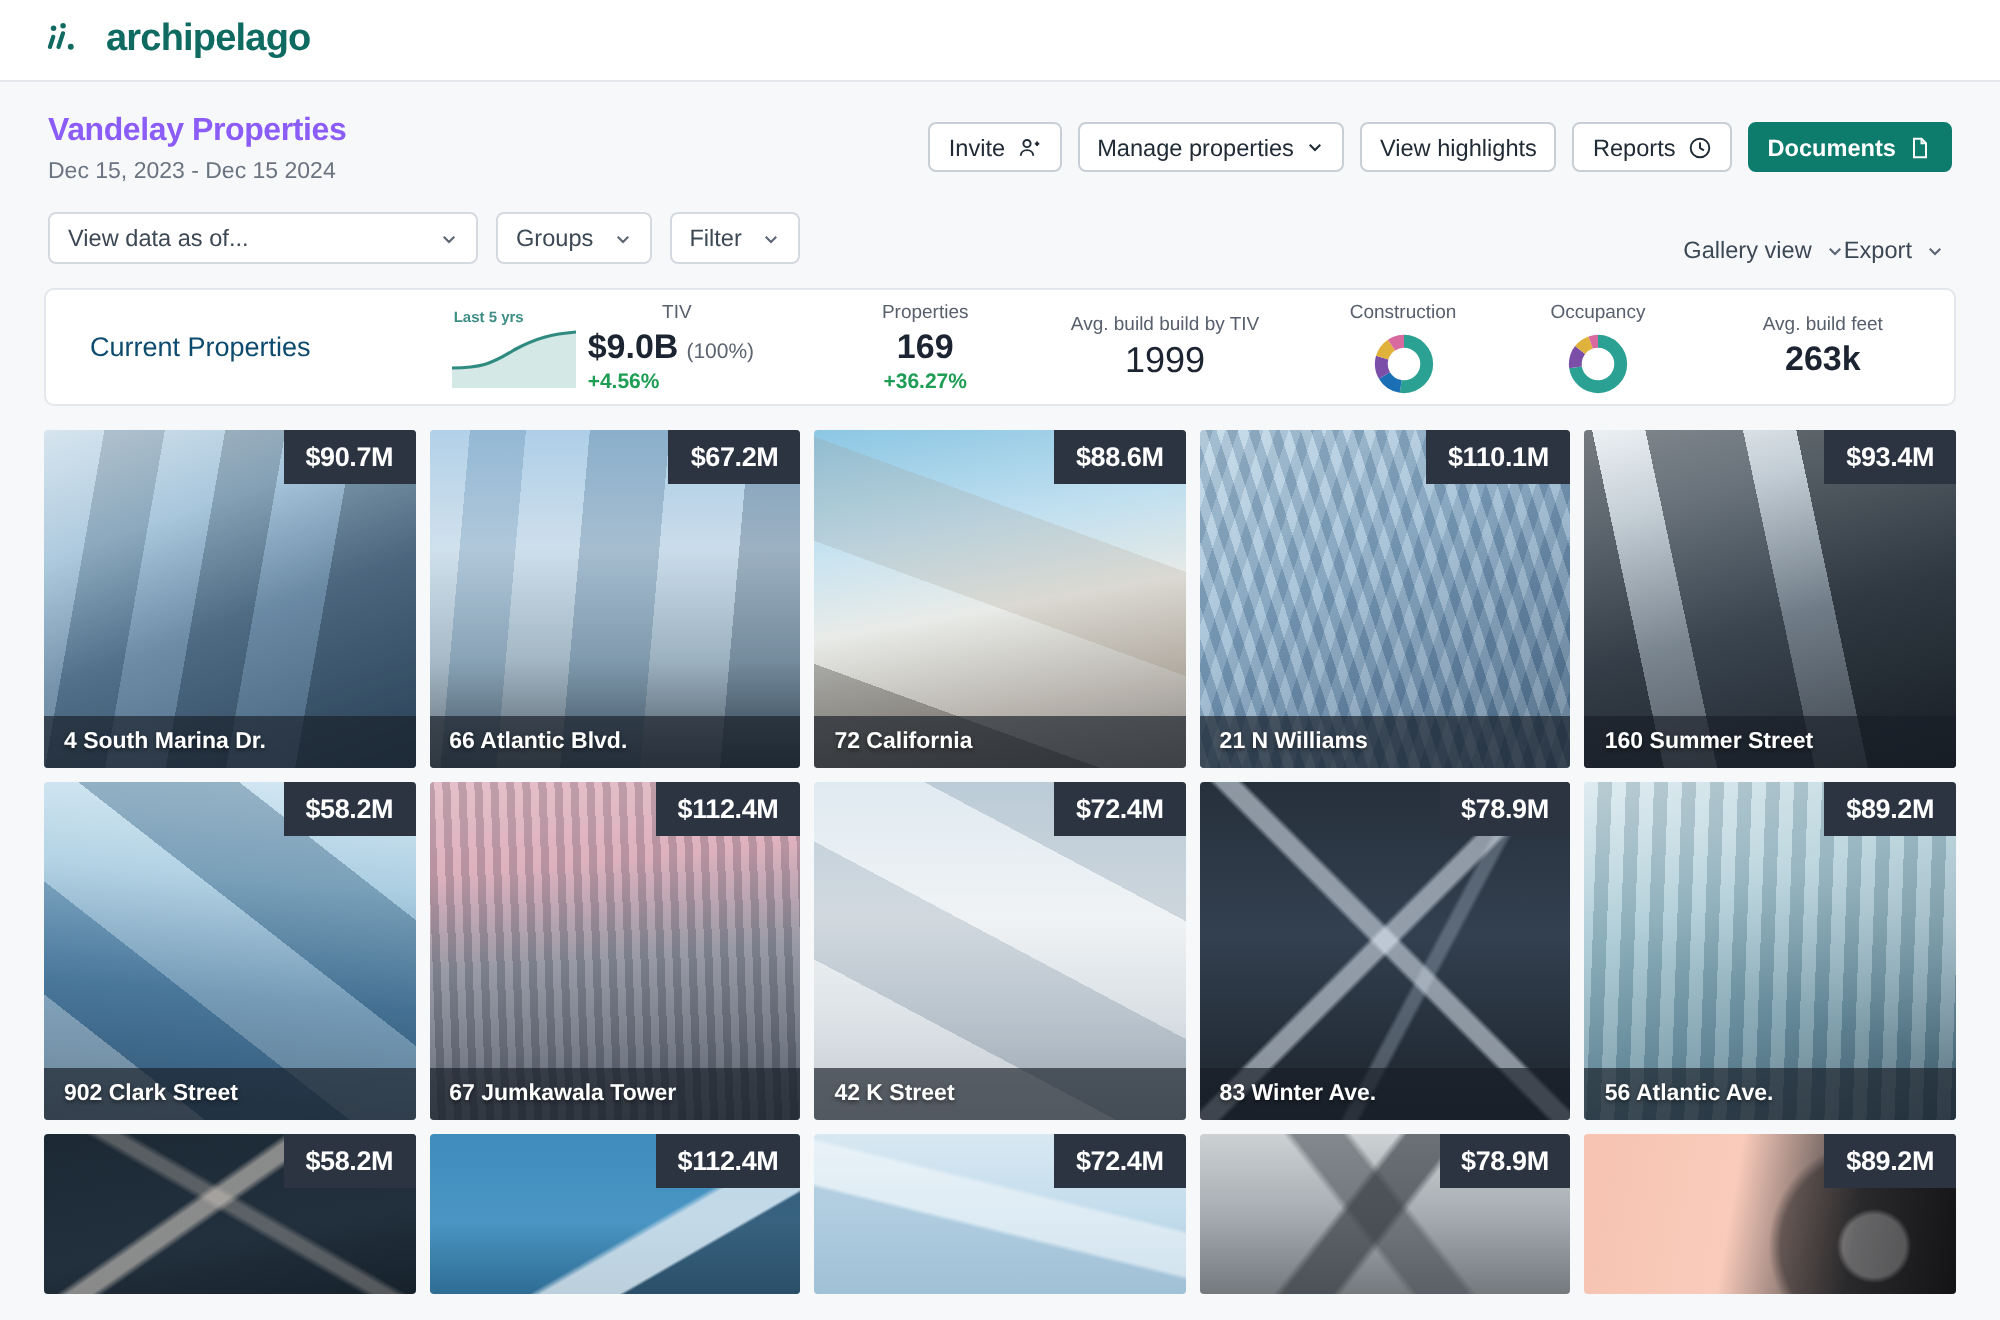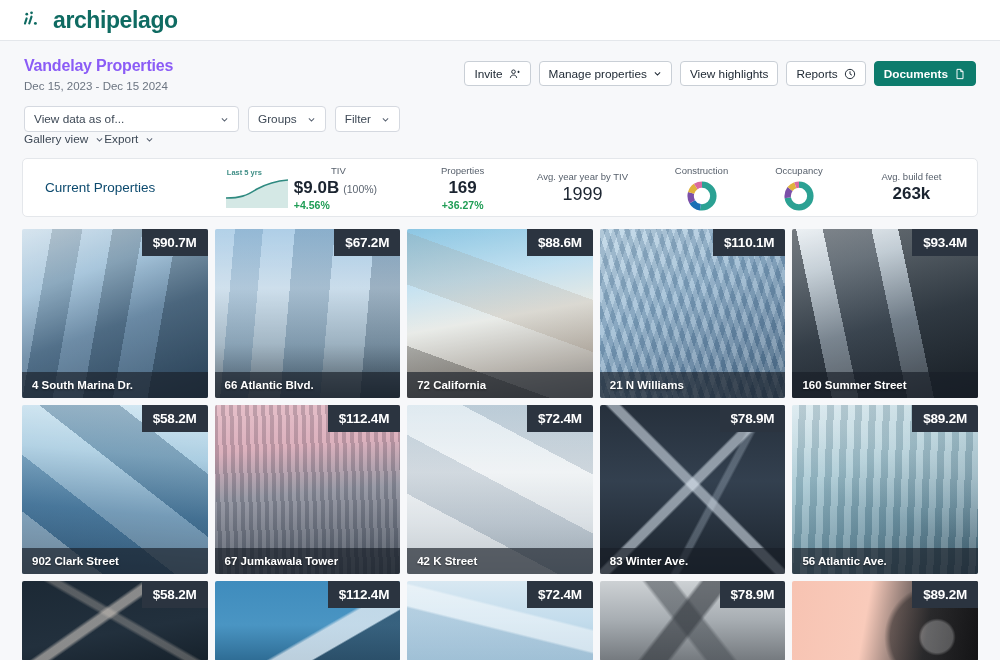--- a/index.html
+++ b/index.html
@@ -14,21 +14,21 @@
   
   .navbar {
     height: 41px; background: #ffffff;
     border-bottom: 1px solid #e4e7eb;
     display: flex; align-items: center;
     padding: 0 22px;
   }
   .logo { display: flex; align-items: center; gap: 9px; }
   .logo-mark { width: 22px; height: 22px; position: relative; }
   .logo-text {
-    font-size: 23px; font-weight: bold; color: #0f6b62;
+    font-size: 19px; font-weight: bold; color: #0f6b62;
     letter-spacing: -0.4px;
   }
 
   
   .page { padding: 0 18px; }
 
   .page-head {
     display: flex; justify-content: space-between;
     align-items: flex-start;
     padding: 16px 6px 10px 6px;
@@ -44,23 +44,22 @@
     padding: 0 9px; display: inline-flex; align-items: center; gap: 6px;
     cursor: pointer; white-space: nowrap;
   }
   .btn-primary {
     background: #0d7c6d; border-color: #0d7c6d; color: #ffffff; font-weight: bold;
   }
   .btn svg { display: block; }
 
   
   .filter-bar {
-    display: flex; align-items: flex-start; justify-content: space-between;
+    display: flex; align-items: flex-end; justify-content: space-between;
     padding: 4px 6px 12px 6px;
-    flex-direction: column;
   }
   .filters { display: flex; gap: 9px; align-items: center; }
   .select {
     height: 26px; border: 1px solid #d5d9e0; border-radius: 4px;
     background: #ffffff; font-size: 11.8px; color: #3d4855;
     display: inline-flex; align-items: center; justify-content: space-between;
     gap: 10px; padding: 0 9px; cursor: pointer; white-space: nowrap;
   }
   .select.wide { width: 215px; }
   .right-links { display: flex; align-items: center; padding-right: 4px; }
@@ -276,21 +275,21 @@
       </div>
     </div>
 
     <div class="stat" style="width:110px;margin-left:34px;">
       <div class="stat-h">Properties</div>
       <div class="stat-v">169</div>
       <div class="delta">+36.27%</div>
     </div>
 
     <div class="stat" style="width:146px;">
-      <div class="stat-h">Avg. year year by TIV</div>
+      <div class="stat-h">Avg. build build by TIV</div>
       <div class="stat-v" style="font-size:18px;font-weight:normal;">1999</div>
     </div>
 
     <div class="stat" style="width:108px;">
       <div class="stat-h">Construction</div>
       <div class="donut" style="margin-top:3px;">
         <svg viewBox="0 0 42 42" width="30" height="30">
           <g transform="rotate(-90 21 21)" fill="none" stroke-width="9">
             <circle r="15.9" cx="21" cy="21" stroke="#2ba193" stroke-dasharray="52 48" stroke-dashoffset="0"></circle>
             <circle r="15.9" cx="21" cy="21" stroke="#1b6fb5" stroke-dasharray="14 86" stroke-dashoffset="-52"></circle>

